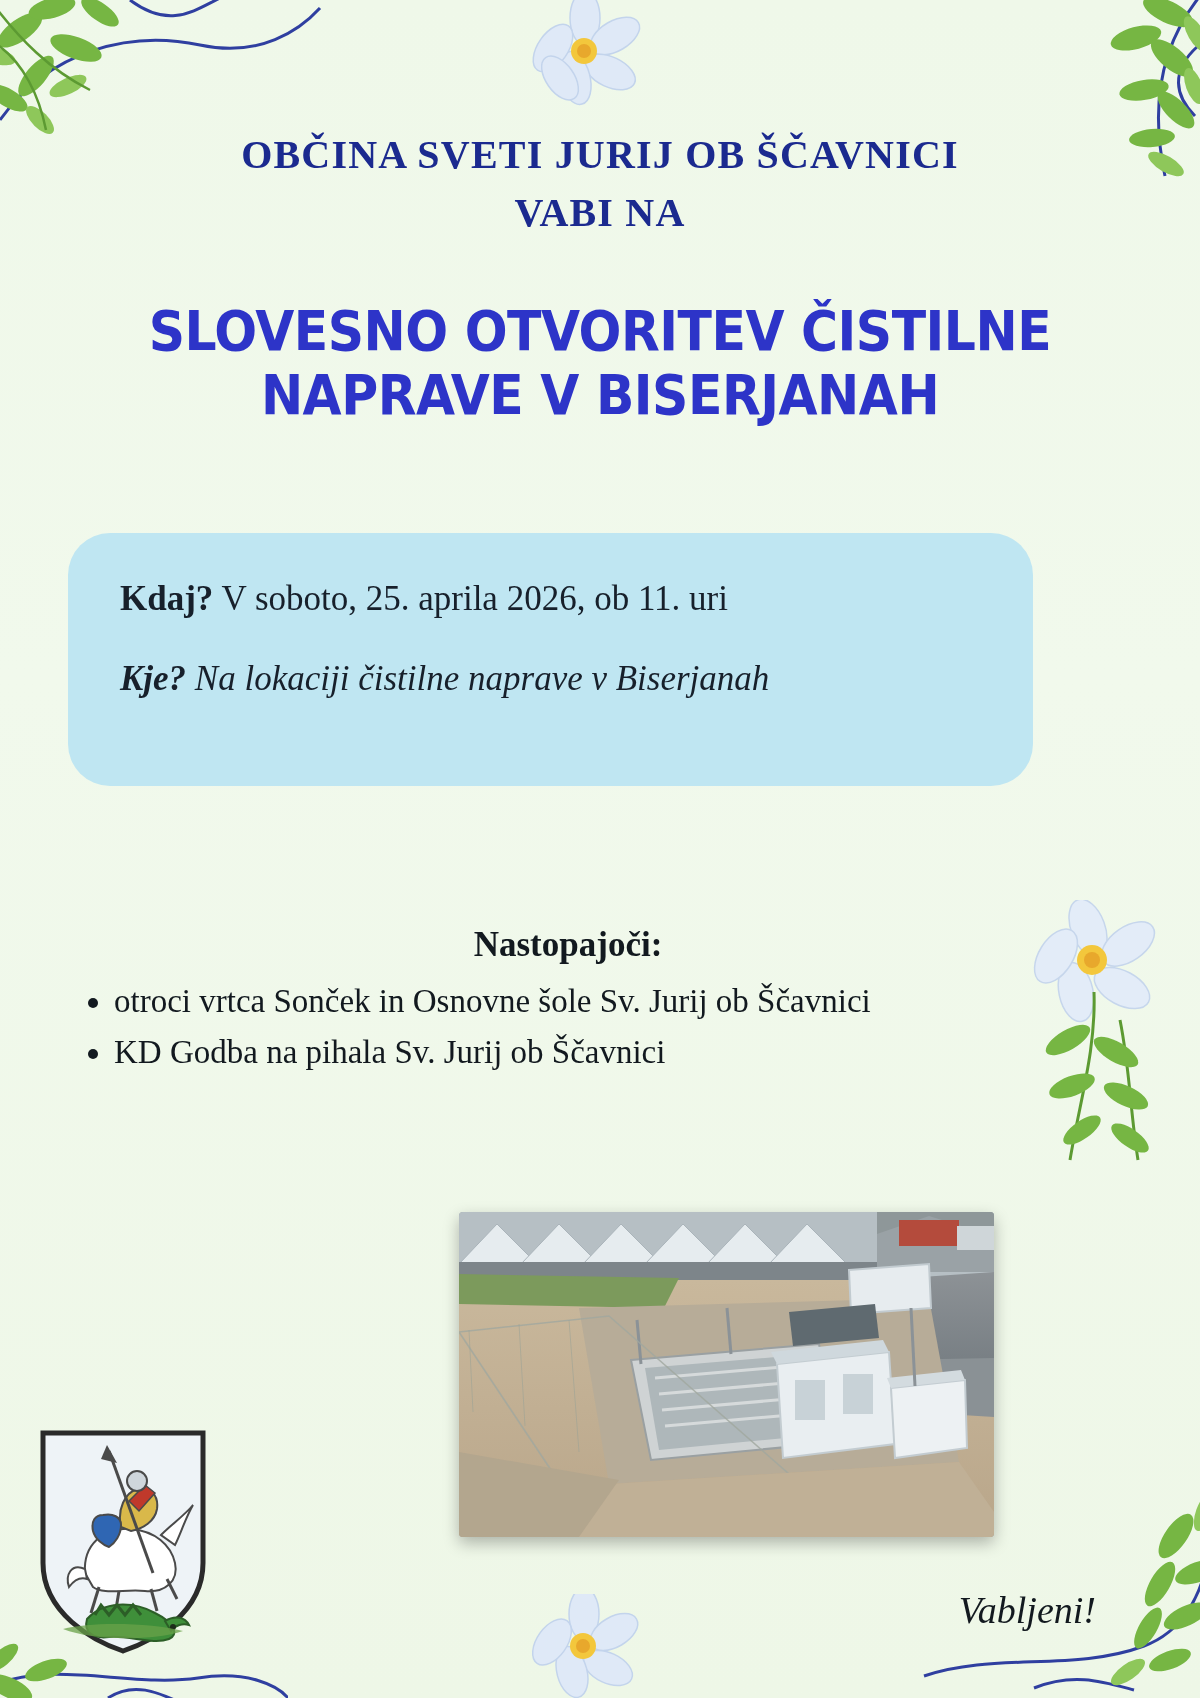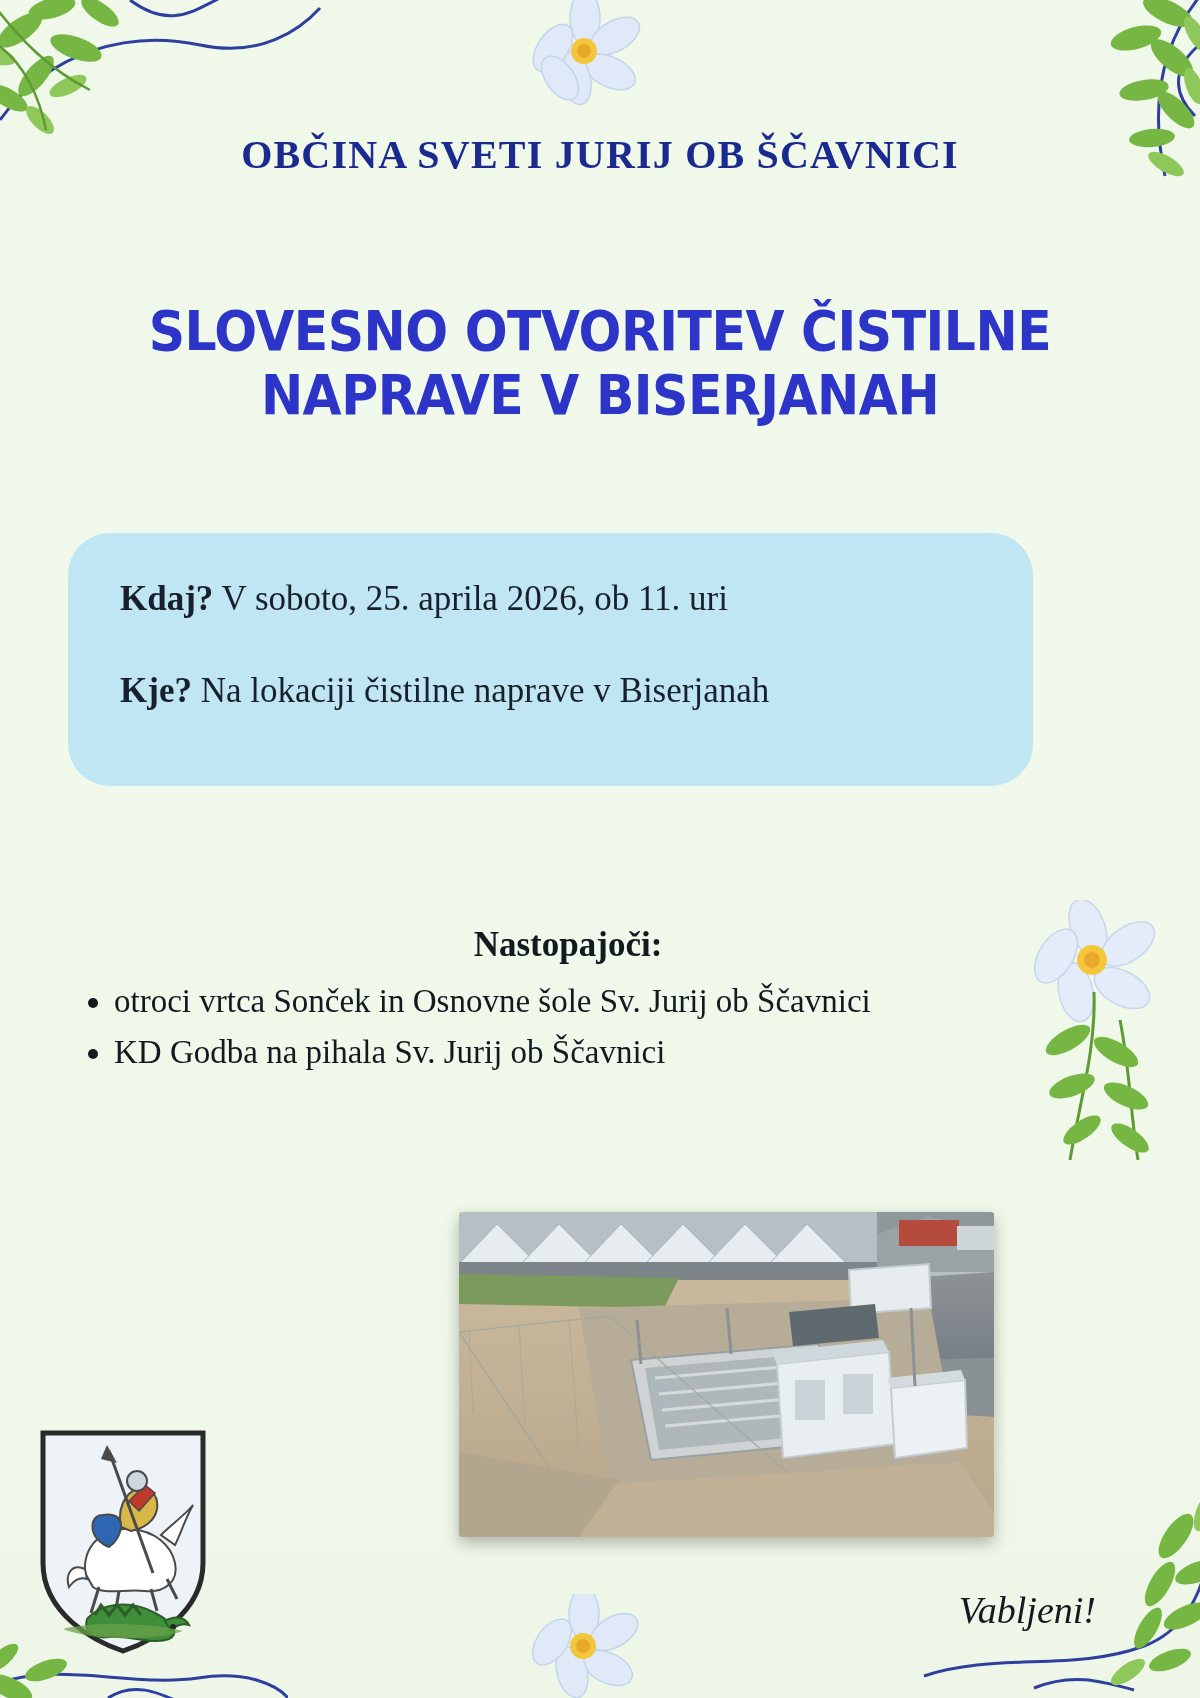--- a/index.html
+++ b/index.html
@@ -81,24 +81,24 @@
     height: 253px;
     background: #bfe6f2;
     border-radius: 42px;
     box-sizing: border-box;
     padding: 44px 52px;
   }
   .info-row {
     font-size: 35px;
     color: #17202b;
     line-height: 1.25;
-    margin-bottom: 48px;
+    margin-bottom: 36px;
     font-family: "Liberation Serif", serif;
   }
-  .info-row:last-child { margin-bottom: 4px; }
+  .info-row:last-child { margin-bottom: 4px; font-style: italic; }
   .info-row .lbl {
     font-weight: bold;
   }
 
   
   .performers {
     position: absolute;
     top: 925px;
     left: 56px;
     right: 120px;
@@ -222,20 +222,21 @@
       <g fill="#8ec75a">
         <ellipse cx="236" cy="48" rx="20" ry="8" transform="rotate(60 236 48)"></ellipse>
         <ellipse cx="234" cy="100" rx="19" ry="8" transform="rotate(70 234 100)"></ellipse>
         <ellipse cx="206" cy="178" rx="20" ry="8" transform="rotate(30 206 178)"></ellipse>
       </g>
     </svg>
   </div>
 
   <div class="header">
     <div class="line1">OBČINA SVETI JURIJ OB ŠČAVNICI</div>
+    <div class="line2">VABI NA</div>
   </div>
 
   <div class="title">
     <span class="t-line">SLOVESNO OTVORITEV ČISTILNE</span>
     <span class="t-line">NAPRAVE V BISERJANAH</span>
   </div>
 
   <div class="info-panel">
     <div class="info-row">
       <span class="lbl">Kdaj?</span>

